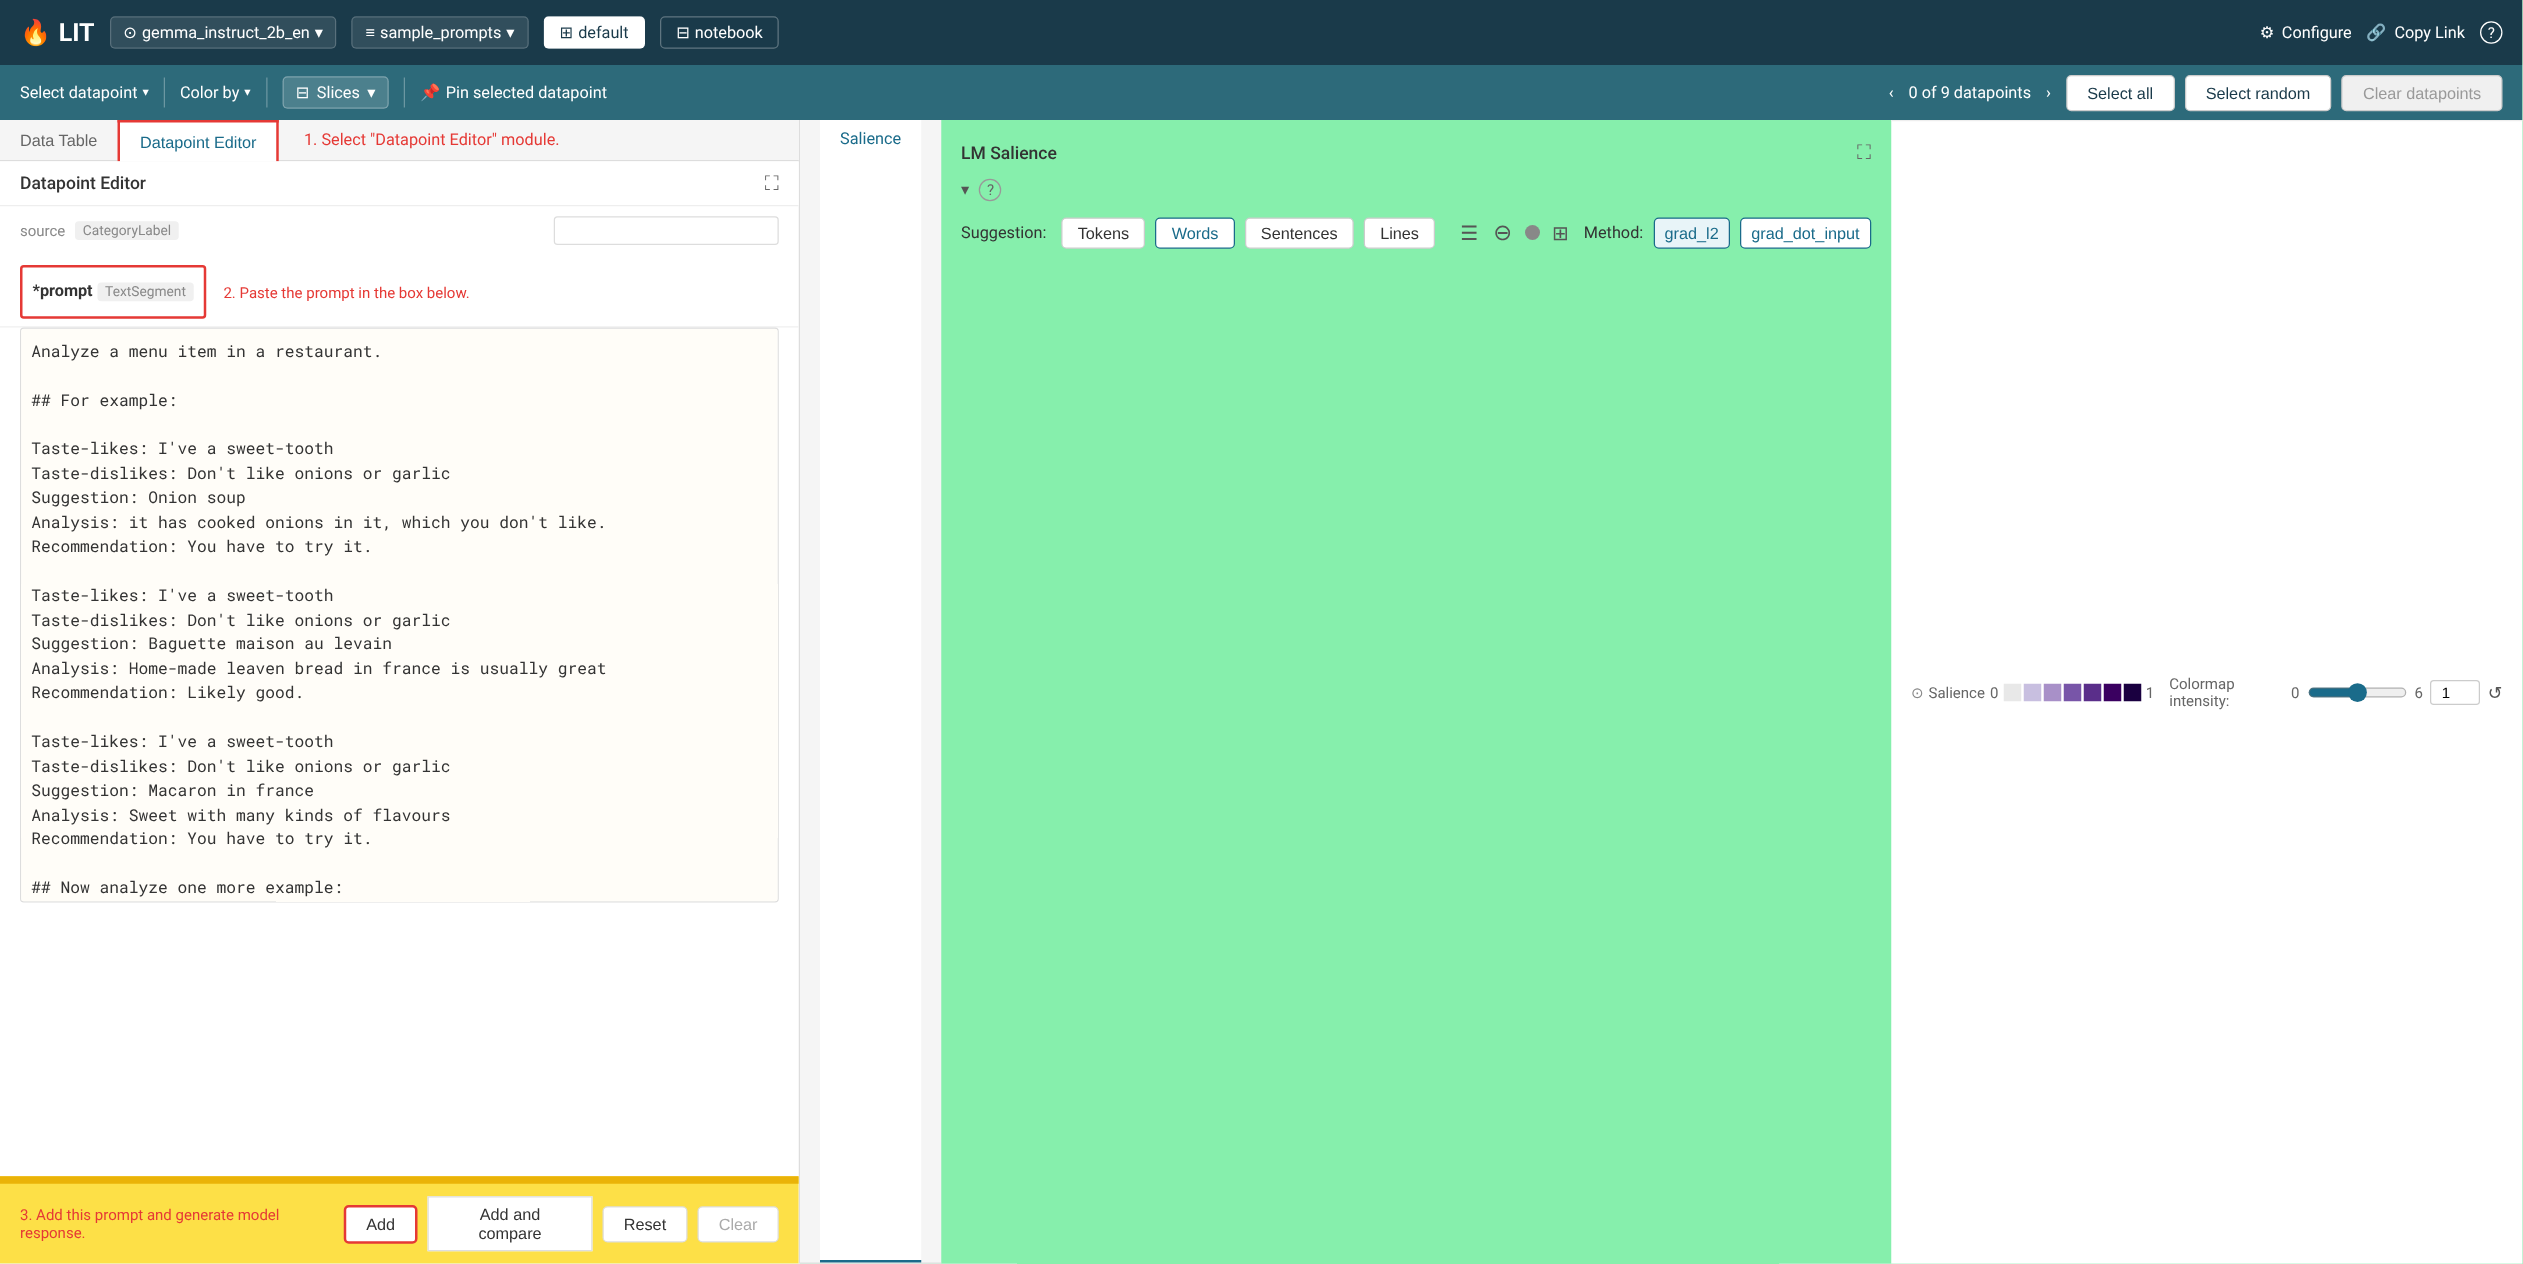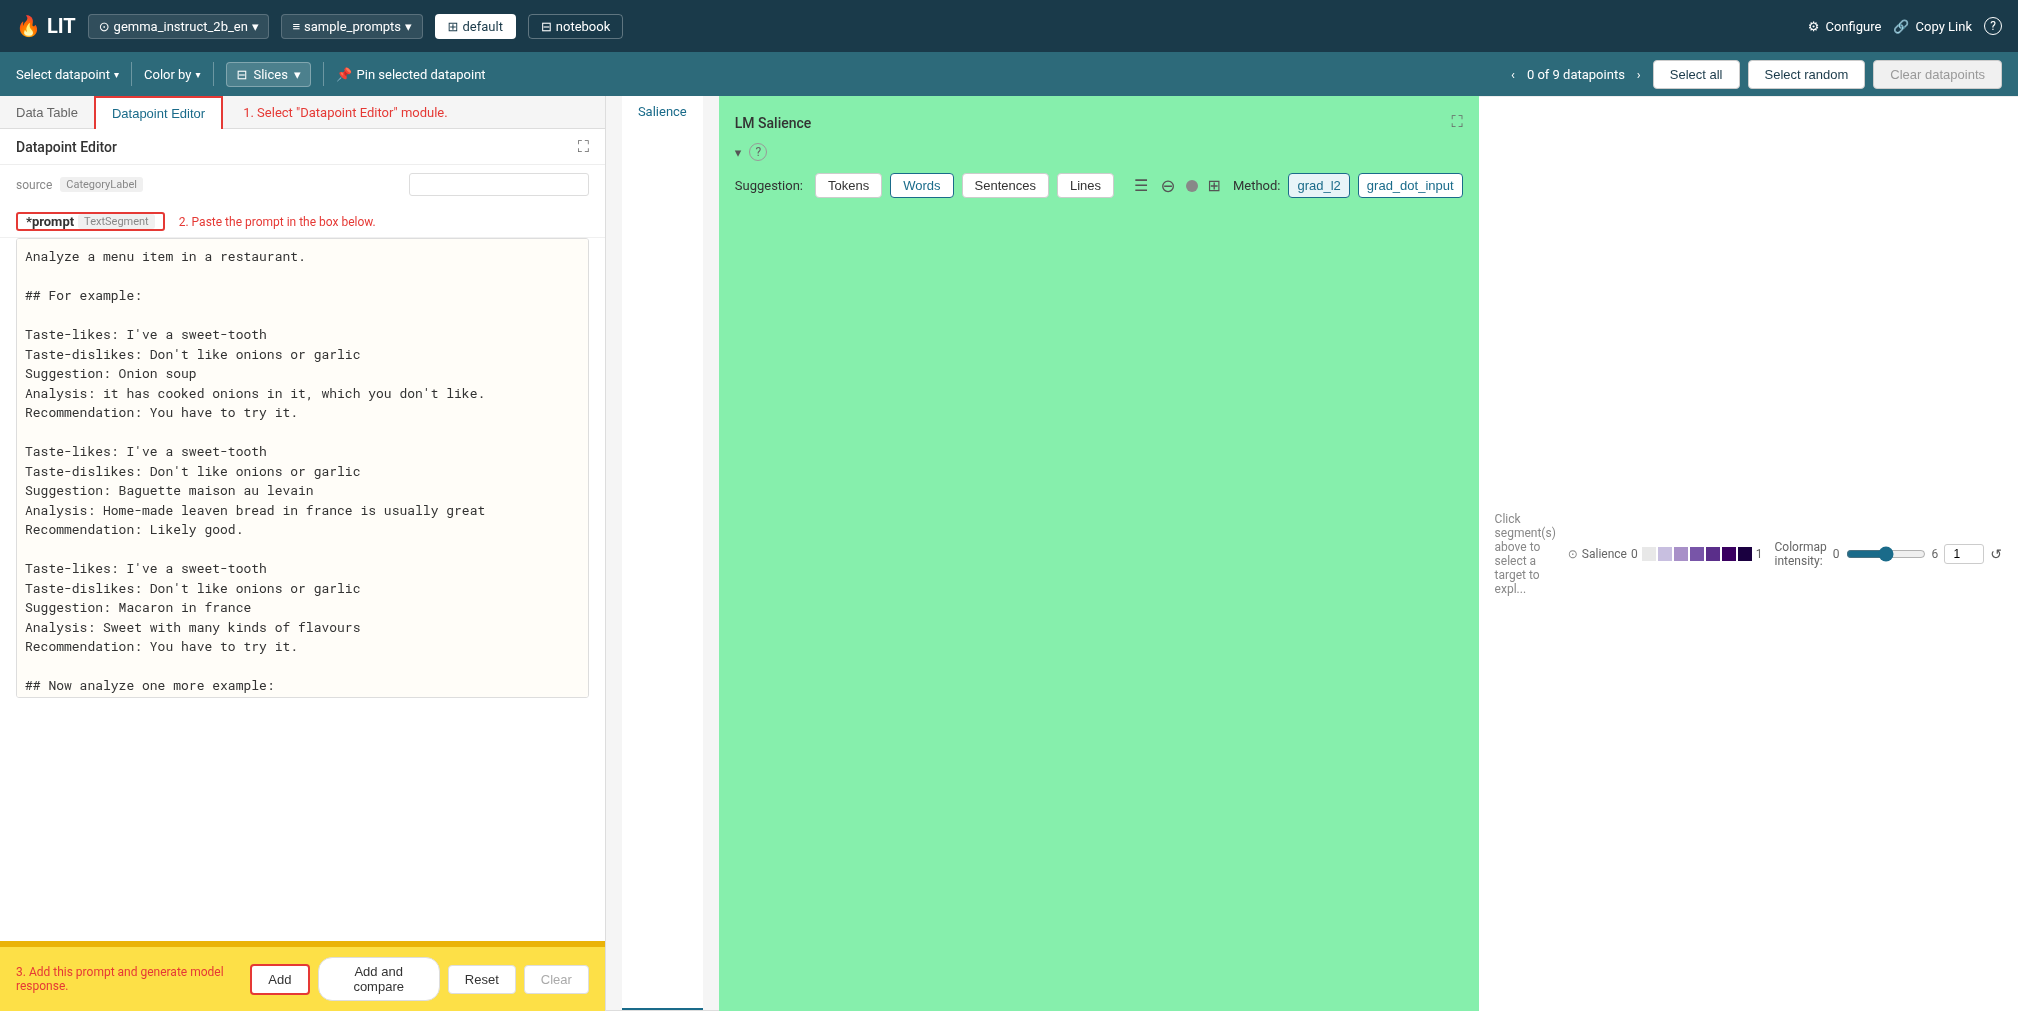--- a/index.html
+++ b/index.html
@@ -53,21 +53,21 @@
     .prompt-label-area { display: flex; align-items: center; gap: 6px; min-width: 120px; padding-top: 2px; }
     .prompt-required { font-weight: bold; color: #333; font-size: 13px; }
     .prompt-type { font-size: 11px; color: #888; background: #f0f0f0; padding: 1px 6px; border-radius: 3px; }
     .prompt-label-box { border: 2px solid #e53935; border-radius: 3px; padding: 2px 6px; display: flex; align-items: center; gap: 4px; }
     .prompt-textarea { width: 100%; height: 460px; border: 1px solid #ddd; border-radius: 3px; padding: 8px; font-size: 13px; font-family: 'Roboto Mono', monospace; resize: none; background: #fffdf8; line-height: 1.5; color: #333; outline: none; }
 
     
     .editor-bottom { display: flex; align-items: center; gap: 8px; padding: 10px 16px; border-top: 6px solid #eab308; background: #fde047; }
     .bottom-annotation { color: #e53935; font-size: 12px; margin-right: auto; }
     .add-btn { background: white; border: 2px solid #e53935; border-radius: 4px; padding: 6px 16px; cursor: pointer; font-size: 13px; font-weight: 500; color: #333; }
-    .add-compare-btn { background: white; border: 1px solid #ddd; border-radius: 14px; padding: 6px 16px; cursor: pointer; font-size: 13px; color: #333; }
+    .add-compare-btn { background: white; border: 1px solid #ddd; border-radius: 0; padding: 6px 16px; cursor: pointer; font-size: 13px; color: #333; }
     .reset-btn { background: white; border: 1px solid #ddd; border-radius: 4px; padding: 6px 16px; cursor: pointer; font-size: 13px; color: #333; }
     .clear-btn { background: white; border: 1px solid #ddd; border-radius: 4px; padding: 6px 16px; cursor: pointer; font-size: 13px; color: #aaa; }
 
     
     .right-panel { flex: 1; display: flex; background: #86efac; }
     .right-tabs { display: flex; border-bottom: 1px solid #ddd; background: #f5f5f5; padding: 0 16px; }
     .right-tab { padding: 8px 16px; cursor: pointer; font-size: 13px; color: #1a6b8a; border-bottom: 2px solid #1a6b8a; background: white; }
 
     
     .salience-container { flex: 1; padding: 16px; }
@@ -207,21 +207,21 @@
       </div>
 
       <div class="field-row-source">
         <span class="source-label">source</span>
         <span class="source-type">CategoryLabel</span>
         <input class="field-input" type="text" value="" style="margin-left: auto; width: 180px;">
       </div>
 
       <div class="prompt-row">
         <div class="prompt-label-area">
-          <div class="prompt-label-box" style="border: 2px solid #e53935; border-radius: 3px; padding: 0 8px; display: flex; align-items: center; gap: 4px;">
+          <div class="prompt-label-box" style="border: 2px solid #e53935; border-radius: 3px; padding: 12px 8px; display: flex; align-items: center; gap: 4px;">
             <span class="prompt-required">*prompt</span>
             <span class="prompt-type">TextSegment</span>
           </div>
           <div style="margin-left: 8px; color: #e53935; font-size: 12px;">2. Paste the prompt in the box below.</div>
         </div>
       </div>
 
       <div style="padding: 0 16px; flex: 1; position: relative;">
         <textarea class="prompt-textarea" style="">Analyze a menu item in a restaurant.
 
@@ -296,21 +296,20 @@
           <span class="method-label">Method:</span>
           <button class="method-btn active">grad_l2</button>
           <button class="method-btn">grad_dot_input</button>
         </div>
       </div>
 
       <div style="flex:1; min-height: 400px;"></div>
     </div>
 
     <div class="status-bar">
-      <span class="status-text">Click segment(s) above to select a target to expl...</span>
       <div class="salience-indicator">
         <span style="color:#888;">⊙</span>
         <span>Salience</span>
         <span>0</span>
         <div class="color-scale">
           <span class="color-box" style="background:#e8e8e8;"></span>
           <span class="color-box" style="background:#c8bfe0;"></span>
           <span class="color-box" style="background:#a890c8;"></span>
           <span class="color-box" style="background:#7855a8;"></span>
           <span class="color-box" style="background:#5a2e8a;"></span>

